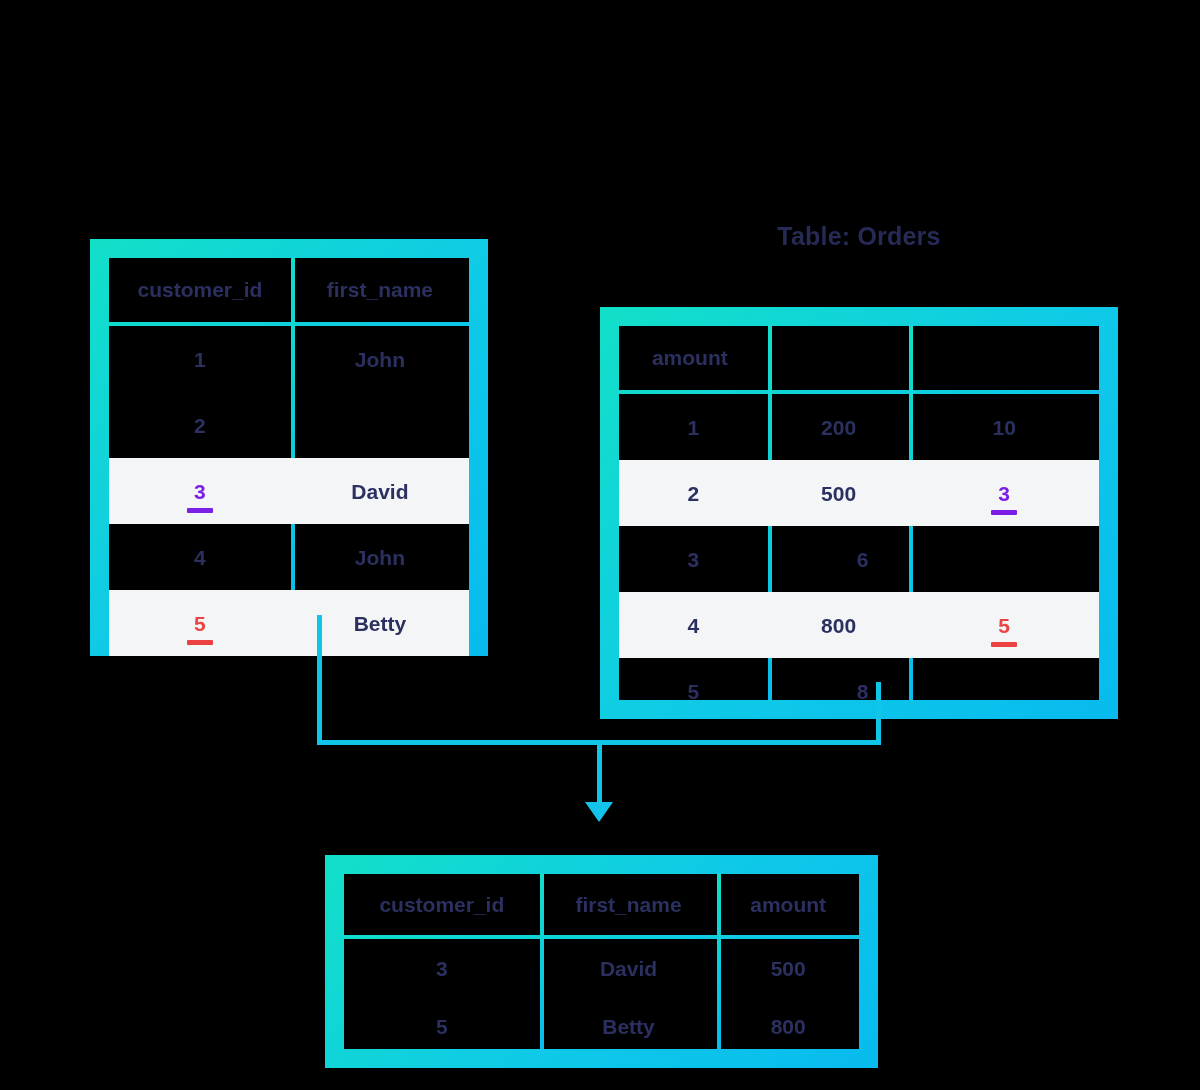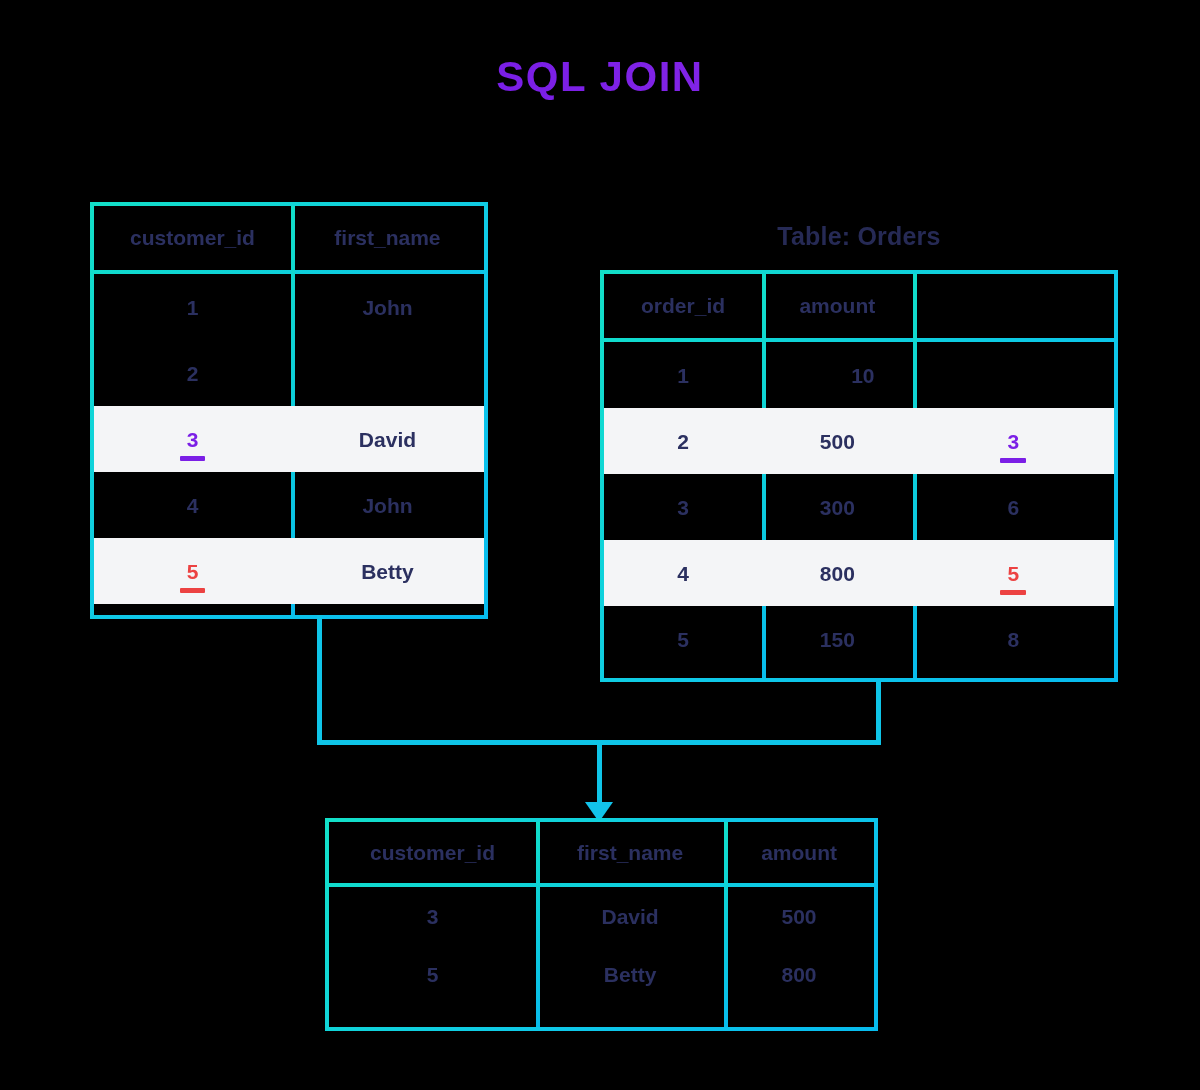--- a/index.html
+++ b/index.html
@@ -29,21 +29,22 @@
   #caption-customers{left:90px;top:156px;width:398px;text-align:center;}
   #caption-orders{left:600px;top:222px;width:518px;text-align:center;}
 
   
   .sql-table{position:absolute;box-sizing:border-box;
     border:4px solid #0FC9E3;background:transparent;}
   .sql-table.grad{
     border:none;
     background:
       linear-gradient(135deg,#12E0C8 0%,#0FC9E8 55%,#07BBEE 100%);
-    padding:4px;
+    padding:19px;
+    margin-top:37px;
   }
   .tbl-inner{position:relative;width:100%;height:100%;background:#000;}
 
   
   .thead{position:absolute;left:0;top:0;width:100%;display:flex;}
   .thead .th{
     display:flex;align-items:center;justify-content:center;
     font-size:21px;font-weight:700;color:#2B3060;box-sizing:border-box;
     height:100%;white-space:nowrap;
   }
@@ -82,21 +83,20 @@
     position:absolute;width:0;height:0;
     border-left:14px solid transparent;border-right:14px solid transparent;
     border-top:20px solid #12C3EA;
   }
 </style>
 </head>
 <body>
 
 <div class="stage">
 
-  <div id="main-title">SQL JOIN</div>
 
   <div class="table-caption" id="caption-orders">Table: Orders</div>
 
   <div class="sql-table grad" id="tbl-customers" style="left:90px;top:202px;width:398px;height:417px;">
     <div class="tbl-inner">
       <div class="thead" style="height:64px;">
         <div class="th" style="width:50.5%;">customer_id</div>
         <div class="th" style="width:49.5%;">first_name</div>
       </div>
       <div class="hsep" style="top:64px;"></div>
@@ -139,74 +139,70 @@
               <span class="val">Betty</span>
             </div>
           </div>
         </div>
     </div>
   </div>
 
   <div class="sql-table grad" id="tbl-orders" style="left:600px;top:270px;width:518px;height:412px;">
     <div class="tbl-inner">
       <div class="thead" style="height:64px;">
-        <div class="th" style="width:31%;">order_id</div>
         <div class="th" style="width:29.5%;">amount</div>
       </div>
       <div class="hsep" style="top:64px;"></div>
       <div class="vsep" style="left:31%;height:100%;"></div>
       <div class="vsep" style="left:60.5%;height:100%;"></div>
       <div class="rows" id="orders-rows" style="top:68px;height:336px;">
           <div class="trow" style="height: 66px;">
             <div class="tcell" style="width: 31%;">
               <span class="val">1</span>
             </div>
+            <div class="tcell" style="width: 29.5%;">
+              <span class="val">200</span>
+            </div>
             <div class="tcell" style="width: 39.5%;">
               <span class="val">10</span>
             </div>
           </div>
           <div class="trow hl" style="height: 66px;">
             <div class="tcell" style="width: 31%;">
               <span class="val">2</span>
             </div>
             <div class="tcell" style="width: 29.5%;">
               <span class="val">500</span>
             </div>
             <div class="tcell key-purple" style="width: 39.5%;">
               <span class="val">3</span>
             </div>
           </div>
           <div class="trow" style="height: 66px;">
             <div class="tcell" style="width: 31%;">
               <span class="val">3</span>
             </div>
-            <div class="tcell" style="width: 29.5%;">
-              <span class="val">300</span>
-            </div>
             <div class="tcell" style="width: 39.5%;">
               <span class="val">6</span>
             </div>
           </div>
           <div class="trow hl" style="height: 66px;">
             <div class="tcell" style="width: 31%;">
               <span class="val">4</span>
             </div>
             <div class="tcell" style="width: 29.5%;">
               <span class="val">800</span>
             </div>
             <div class="tcell key-red" style="width: 39.5%;">
               <span class="val">5</span>
             </div>
           </div>
           <div class="trow" style="height: 66px;">
             <div class="tcell" style="width: 31%;">
               <span class="val">5</span>
-            </div>
-            <div class="tcell" style="width: 29.5%;">
-              <span class="val">150</span>
             </div>
             <div class="tcell" style="width: 39.5%;">
               <span class="val">8</span>
             </div>
           </div>
         </div>
     </div>
   </div>
 
   <div class="conn v" style="left:317px;top:615px;height:130px;"></div>

